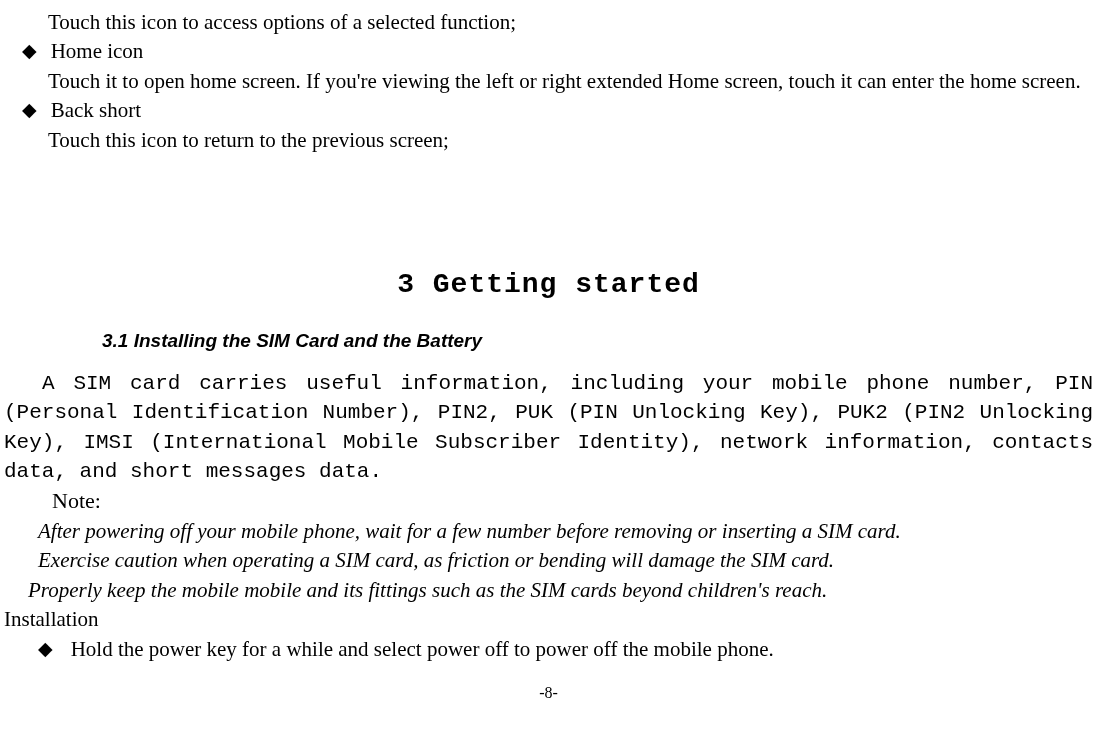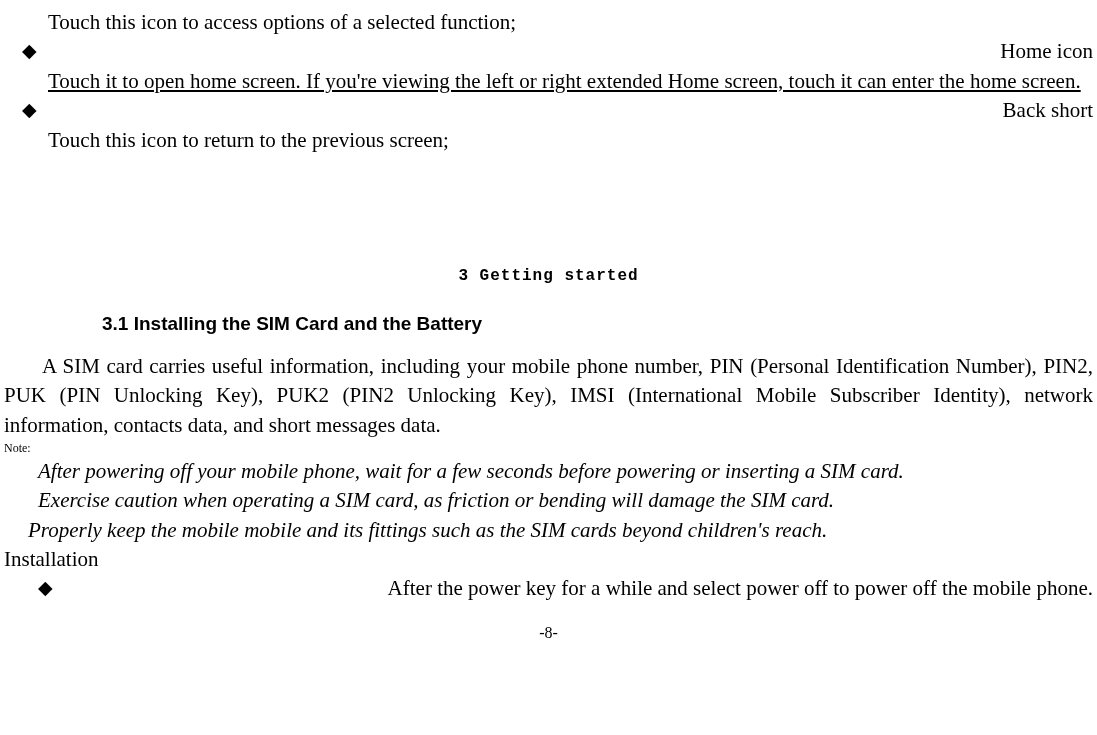--- a/index.html
+++ b/index.html
@@ -25,48 +25,49 @@
       align-items: flex-start;
       padding-left: 18px;
     }
     .bullet-diamond {
       font-size: 19px;
       margin-right: 14px;
       line-height: 1.5;
     }
     .bullet-text {
       flex: 1;
-      text-align: right;
     }
     .justify {
       text-align: justify;
-      text-decoration: underline;
     }
     .section-title {
       font-family: "SimHei", "MS Gothic", "Courier New", monospace;
       font-weight: bold;
-      font-size: 16px;
+      font-size: 28px;
       text-align: center;
       margin-top: 110px;
       margin-bottom: 24px;
       letter-spacing: 1px;
     }
     .subsection {
       font-family: Arial, Helvetica, sans-serif;
       font-weight: bold;
       font-size: 19px;
       padding-left: 98px;
       margin-bottom: 14px;
+      font-style: italic;
     }
     .para-indent {
       text-indent: 38px;
       text-align: justify;
+      font-family: Liberation Mono, monospace;
     }
     .note-label {
-      font-size: 12px;
+      font-size: 22px;
+      margin-left: 48px;
     }
     .note-italic {
       font-style: italic;
       padding-left: 34px;
     }
     .note-italic-2 {
       font-style: italic;
       padding-left: 24px;
     }
     .bullet-line-lower {
@@ -102,24 +103,24 @@
 </div>
 <div class="indent-1">Touch this icon to return to the previous screen;</div>
 
 <div class="section-title">3 Getting started</div>
 
 <div class="subsection">3.1    Installing the SIM Card and the Battery</div>
 
 <div class="para-indent">A SIM card carries useful information, including your mobile phone number, PIN (Personal Identification Number), PIN2, PUK (PIN Unlocking Key), PUK2 (PIN2 Unlocking Key), IMSI (International Mobile Subscriber Identity), network information, contacts data, and short messages data.</div>
 
 <div class="note-label">Note:</div>
-<div class="note-italic">After powering off your mobile phone, wait for a few seconds before powering or inserting a SIM card.</div>
+<div class="note-italic">After powering off your mobile phone, wait for a few number before removing or inserting a SIM card.</div>
 <div class="note-italic">Exercise caution when operating a SIM card, as friction or bending will damage the SIM card.</div>
 <div class="note-italic-2">Properly keep the mobile mobile and its fittings such as the SIM cards beyond children's reach.</div>
 
 <div>Installation</div>
 
 <div class="bullet-line-lower">
   <span class="bullet-diamond-lower">◆</span>
-  <span class="bullet-text">After the power key for a while and select power off to power off the mobile phone.</span>
+  <span class="bullet-text">Hold the power key for a while and select power off to power off the mobile phone.</span>
 </div>
 
 <div class="page-number">-8-</div>
 
 </body></html>

